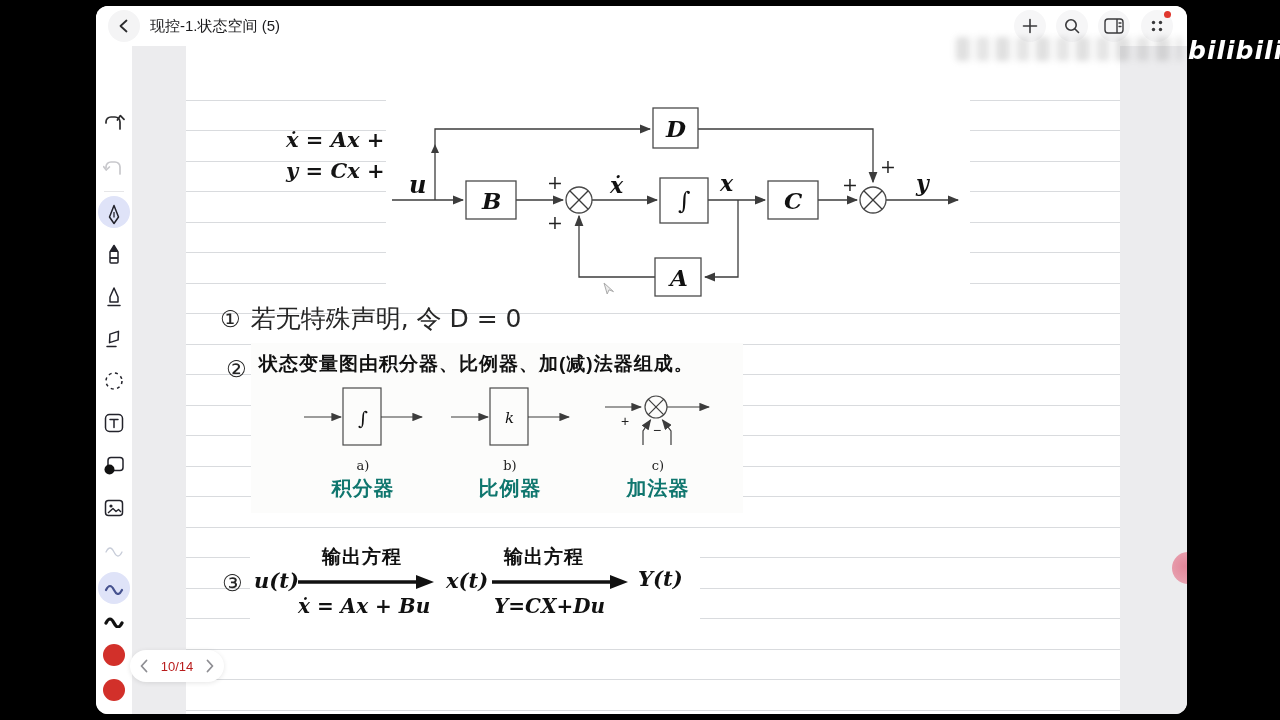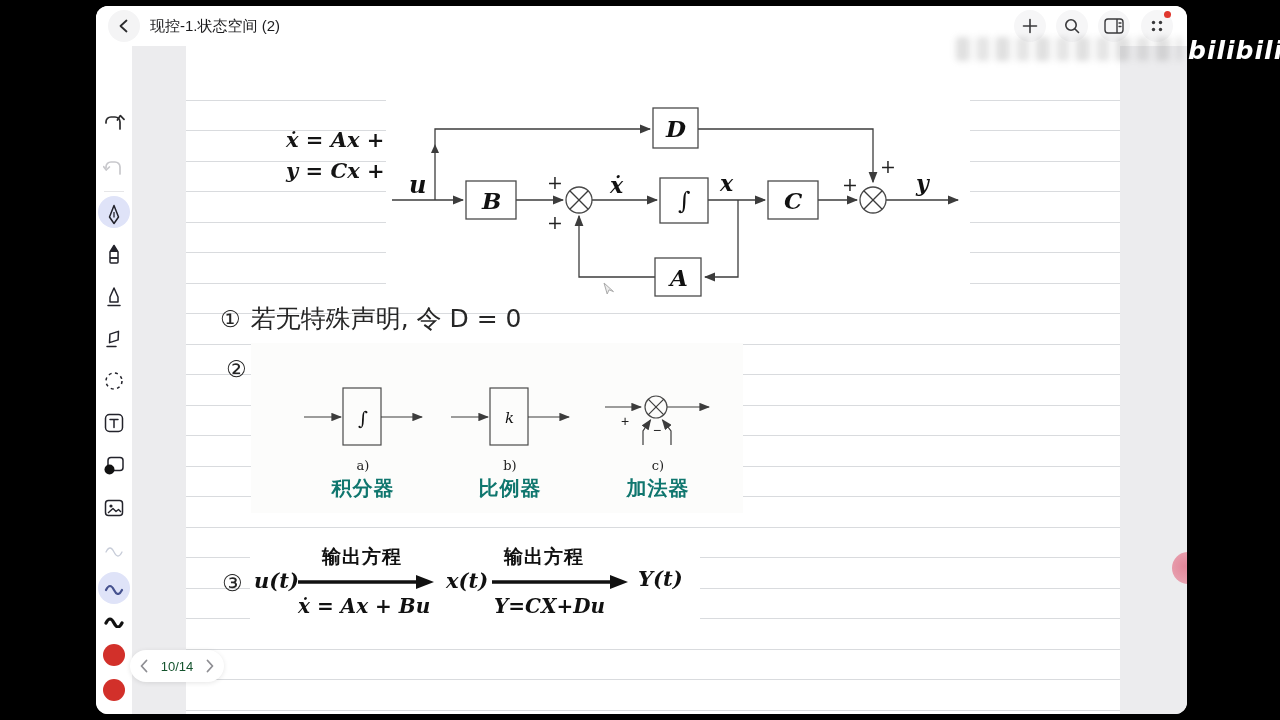--- a/index.html
+++ b/index.html
@@ -31,21 +31,21 @@
   
   .canvas { position:absolute; left:36px; top:40px; right:0; bottom:0; background:#ececee; }
   .page { position:absolute; left:54px; top:0; width:934px; height:668px; background:#fff; }
   .page::before { content:""; position:absolute; left:0; right:0; top:24px; bottom:0;
     background:repeating-linear-gradient(to bottom, transparent 0 29.5px, #d9dbde 29.5px 30.5px); }
 
   
   .pager { position:absolute; left:34px; top:644px; width:94px; height:32px; background:#fff;
            border-radius:16px; box-shadow:0 1px 5px rgba(0,0,0,.10); display:flex; align-items:center;
            justify-content:space-between; padding:0 9px; z-index:5; }
-  .pager-label { font-size:13px; color:#14532d; }
+  .pager-label { font-size:13px; color:#b91c1c; }
 
   
   .pink-handle { position:absolute; left:1076px; top:546px; width:32px; height:32px; border-radius:50%;
                  background:radial-gradient(circle at 40% 45%, #e0758b, #eba4b2); opacity:.85; z-index:5; }
 
   
   .page > * { position:absolute; }
   .hand { font-family:"DejaVu Sans", sans-serif; color:#262626; }
   .math { font-family:"DejaVu Serif", serif; font-weight:bold; font-style:italic; color:#141414; }
 
@@ -91,21 +91,21 @@
 <div class="bili-logo">bilibili</div>
 
 <div id="window">
 
   <div class="topbar">
     <div class="back-btn">
       <svg width="16" height="16" viewBox="0 0 16 16">
         <polyline points="10.5,2.5 4.5,8 10.5,13.5" fill="none" stroke="#2c2c2e" stroke-width="1.8" stroke-linecap="round" stroke-linejoin="round"></polyline>
       </svg>
     </div>
-    <div class="doc-title">现控-1.状态空间 (2)</div>
+    <div class="doc-title">现控-1.状态空间 (5)</div>
 
     <div class="tb-icon" style="left:918px">
       <svg width="18" height="18" viewBox="0 0 18 18">
         <path d="M9 2.5 V15.5 M2.5 9 H15.5" stroke="#3a3a3c" stroke-width="1.6" stroke-linecap="round"></path>
       </svg>
     </div>
     <div class="tb-icon" style="left:960px">
       <svg width="18" height="18" viewBox="0 0 18 18">
         <circle cx="8" cy="8" r="5.2" fill="none" stroke="#3a3a3c" stroke-width="1.6"></circle>
         <line x1="12" y1="12" x2="15.5" y2="15.5" stroke="#3a3a3c" stroke-width="1.6" stroke-linecap="round"></line>
@@ -301,20 +301,21 @@
       <svg class="cursor" width="12" height="14" viewBox="0 0 12 14">
         <path d="M1 1 L4.2 12 L6 7.8 L10.5 9.6 Z" fill="#ededed" stroke="#a9a9a9" stroke-width="1"></path>
       </svg>
 
       <div class="item1 hand">
         <span class="num">①</span><span>若无特殊声明, 令 D = 0</span>
       </div>
 
       <div class="num2 hand">②</div>
       <div class="img2">
+        <div class="img2-title">状态变量图由积分器、比例器、加(减)法器组成。</div>
 
         <div class="comp comp-a">
           <svg width="130" height="72" viewBox="0 0 130 72">
             <g stroke="#3c3c3c" stroke-width="1.2" fill="none">
               <line x1="6" y1="36" x2="43" y2="36" marker-end="url(#ah)"></line>
               <rect x="45" y="7" width="38" height="57" stroke="#4a4a4a"></rect>
               <line x1="83" y1="36" x2="124" y2="36" marker-end="url(#ah)"></line>
             </g>
             <text x="60" y="44" font-size="19" font-family="DejaVu Serif, serif" fill="#111">∫</text>
           </svg>

